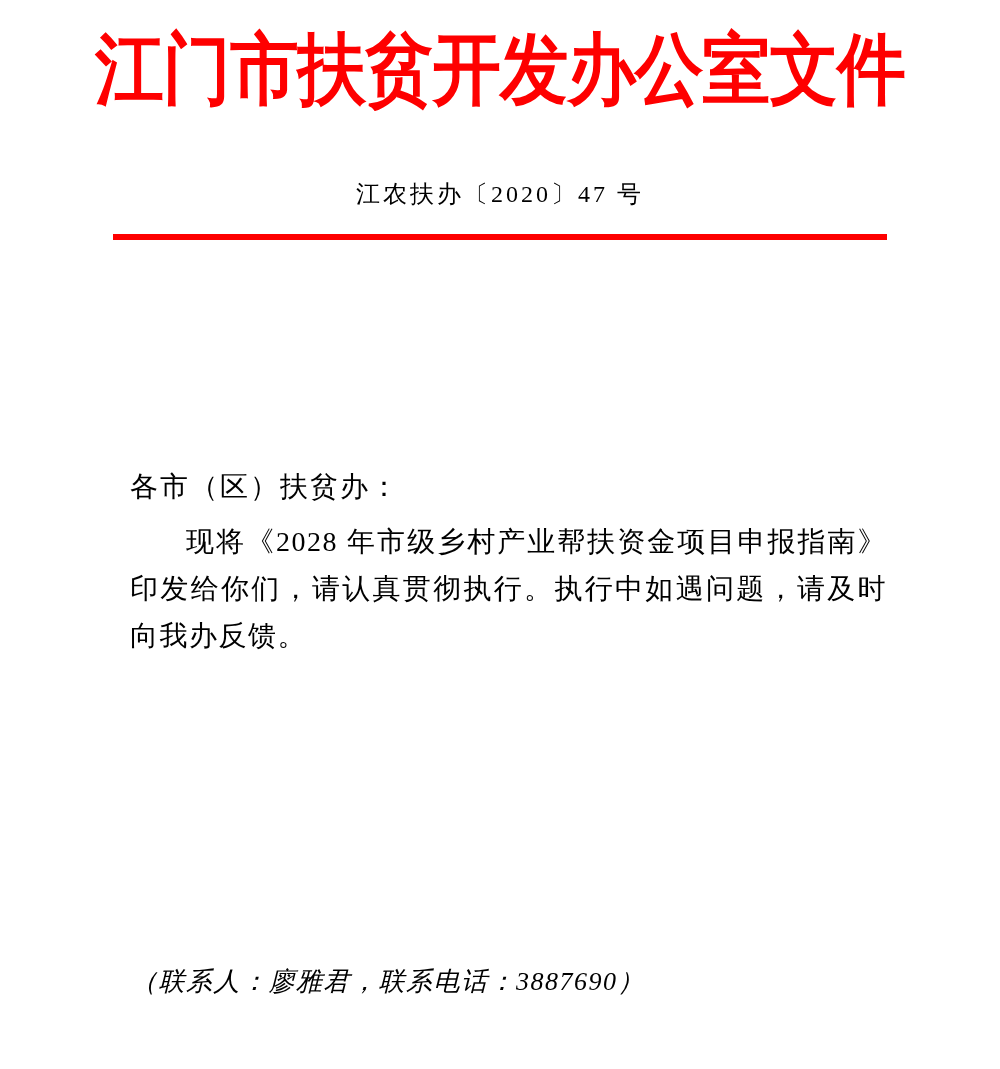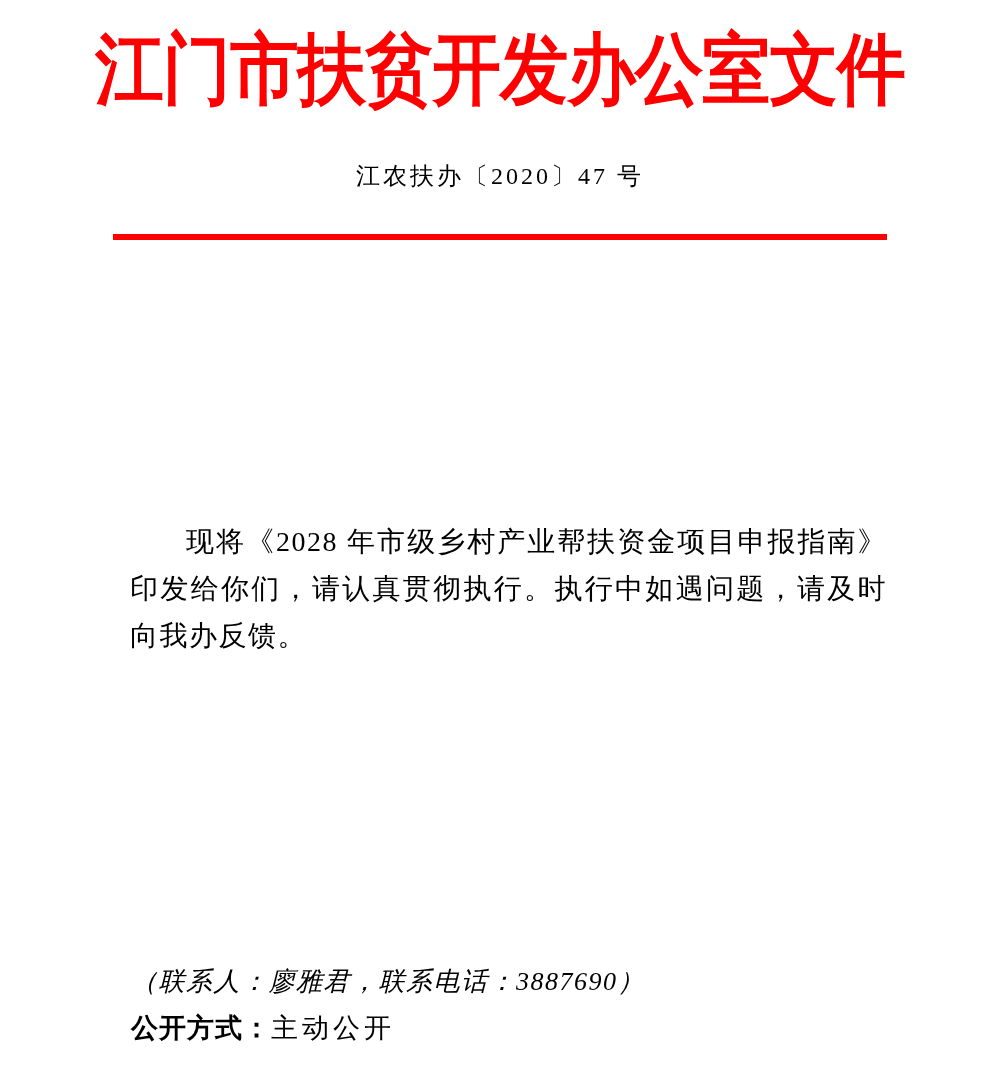--- a/index.html
+++ b/index.html
@@ -26,21 +26,21 @@
     font-size: 72px;
     font-weight: 900;
     letter-spacing: -1px;
     white-space: nowrap;
     transform: scale(0.95, 1.08);
     transform-origin: center top;
     font-family: "Liberation Serif", "DejaVu Serif", serif;
   }
   .doc-number {
     position: absolute;
-    top: 160px;
+    top: 178px;
     left: 0;
     width: 100%;
     text-align: center;
     font-size: 24px;
     letter-spacing: 3px;
   }
   .red-rule {
     position: absolute;
     top: 234px;
     left: 113px;
@@ -122,25 +122,23 @@
 
 <div class="page">
 
   <div class="org-header">江门市扶贫开发办公室文件</div>
 
   <div class="doc-number">江农扶办〔2020〕47 号</div>
 
   <div class="red-rule"></div>
 
 
+  <div class="salutation">各市（区）扶贫办：</div>
 
   <div class="body-paragraph">现将《2028 年市级乡村产业帮扶资金项目申报指南》印发给你们，请认真贯彻执行。执行中如遇问题，请及时向我办反馈。</div>
 
   <div class="signature-block">
   </div>
 
   <div class="contact-line">（联系人：廖雅君，联系电话：3887690）</div>
 
-  <div class="publicity-line">
-    <span class="publicity-label">公开方式：</span><span class="publicity-value">主动公开</span>
-  </div>
 
 </div>
 
 </body></html>

